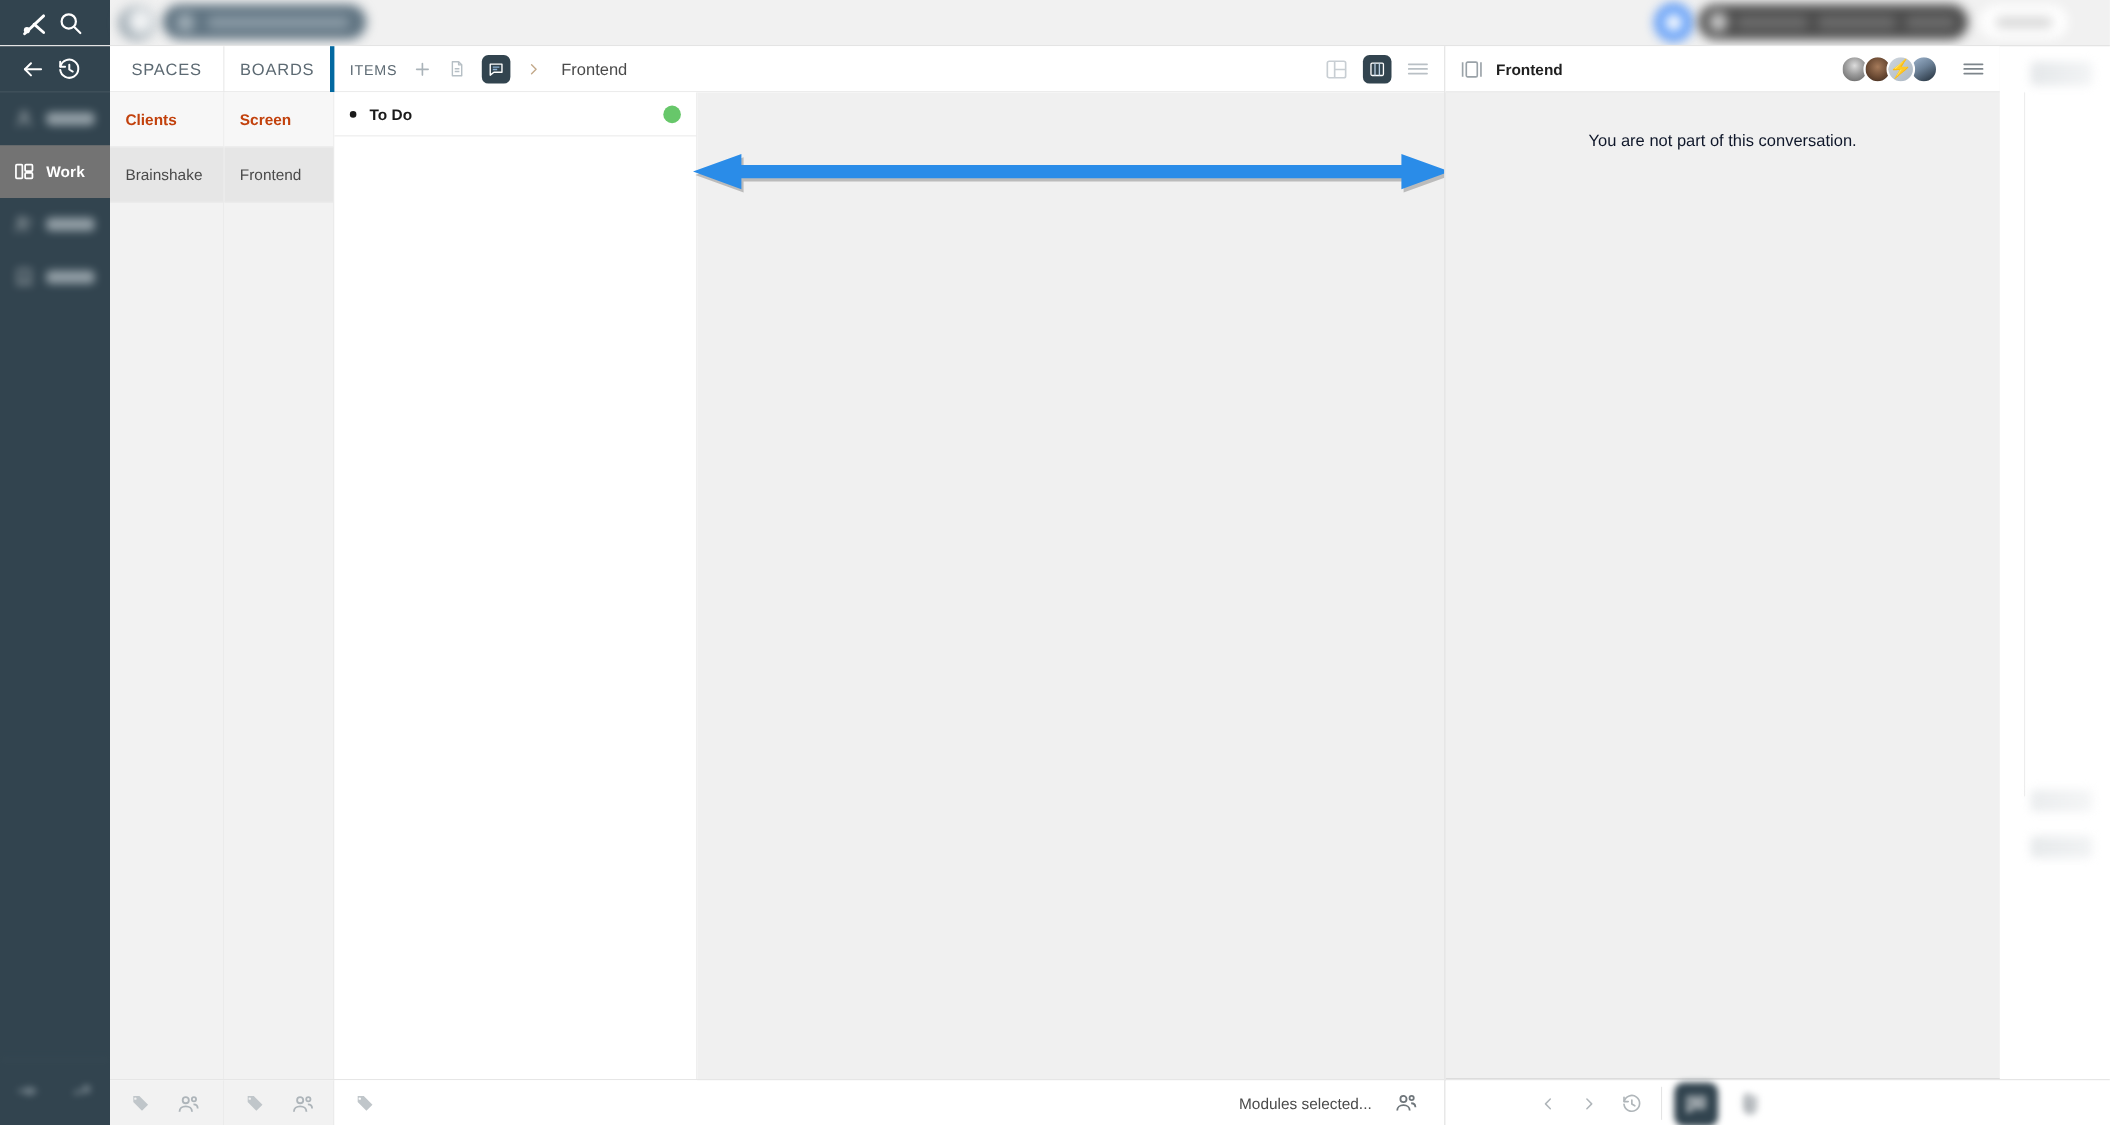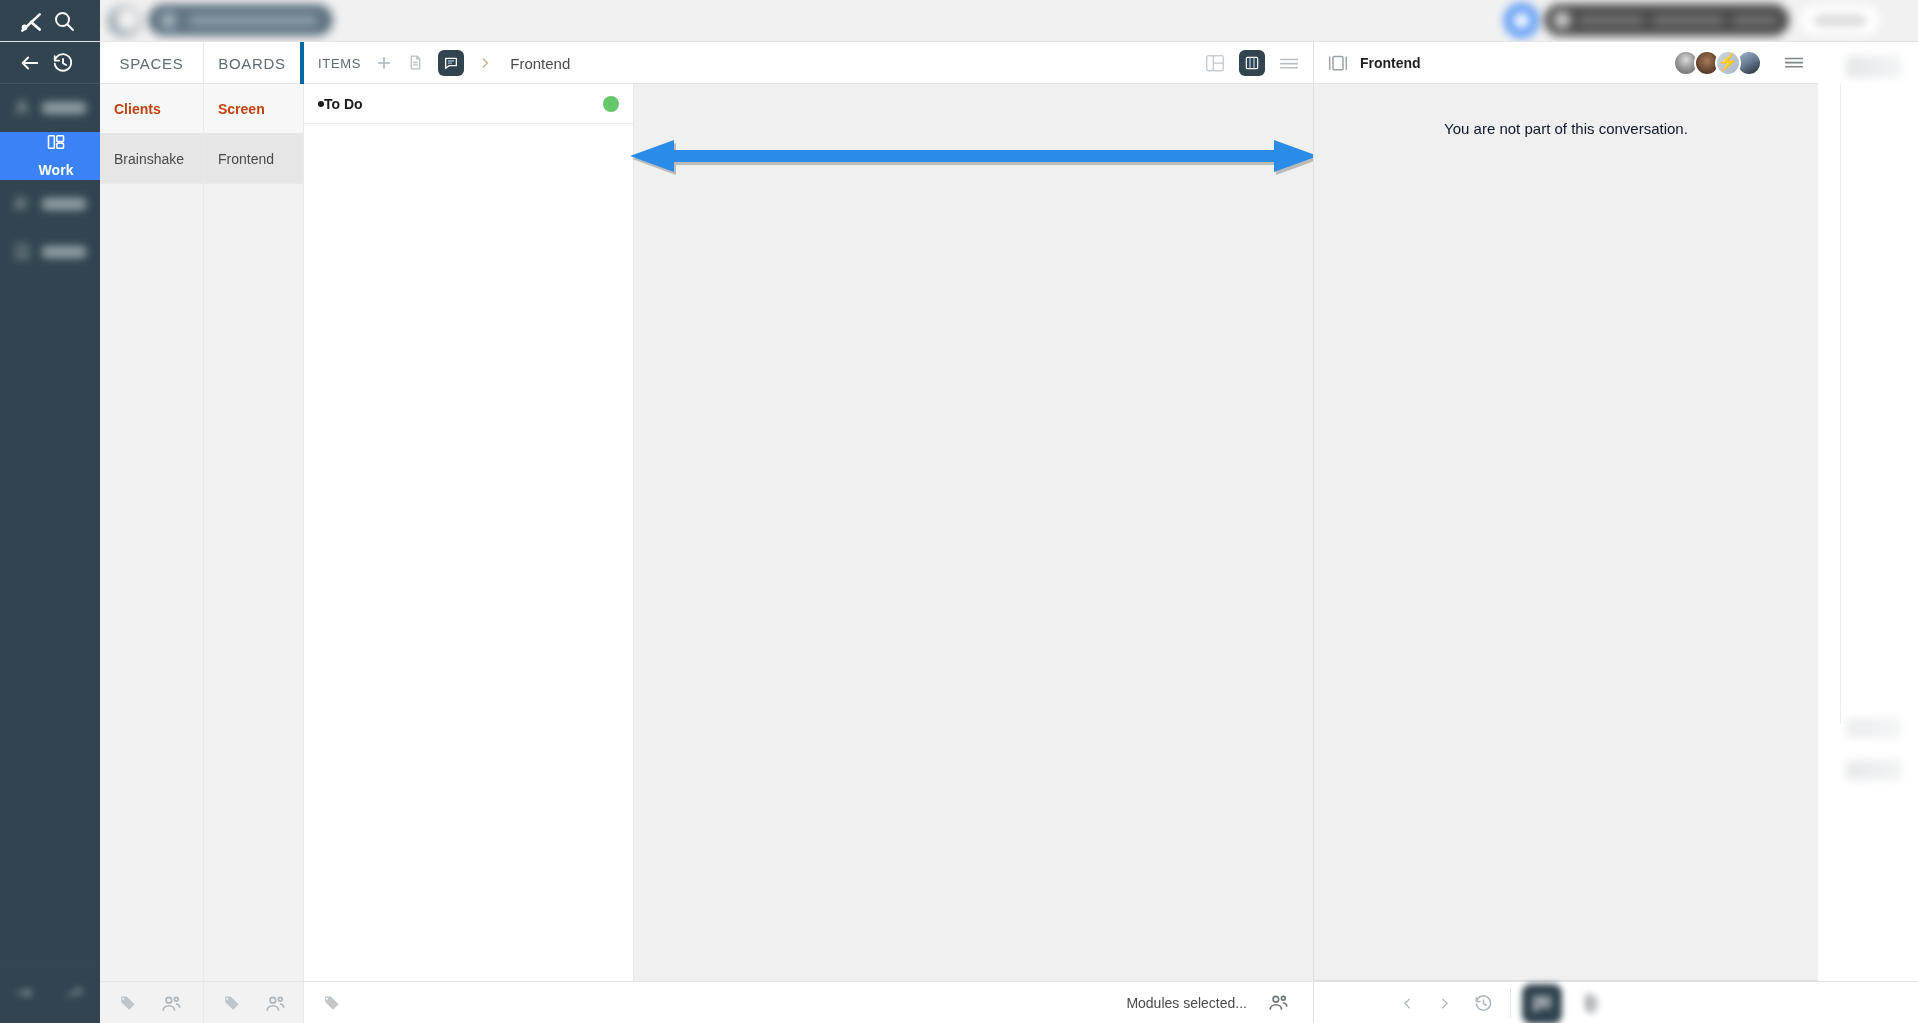--- a/index.html
+++ b/index.html
@@ -96,21 +96,21 @@
     width: 100px; height: 42px;
     border-bottom: 1px solid #44555f;
   }
   .sb-back { position: absolute; left: 19px; top: 10px; width: 22px; height: 22px; color: #ffffff; }
   .sb-hist { position: absolute; left: 52px; top: 10px; width: 22px; height: 22px; color: #ffffff; }
 
   .sb-item {
     position: absolute; left: 0; width: 100px; height: 48px;
     display: flex; align-items: center; padding-left: 12px; gap: 10px;
   }
-  .sb-item.active { background: #3b82f6; flex-direction: column; }
+  .sb-item.active { background: #737373; }
   .sb-icon { width: 20px; height: 20px; color: #ffffff; flex: 0 0 20px; }
   .sb-label {
     color: #ffffff; font-size: 14px; font-weight: 600;
     white-space: nowrap; letter-spacing: .1px;
   }
   .sb-item.blurred { filter: blur(4px); opacity: .62; }
   .sb-item.blurred .sb-label {
     background: #ccd5da; color: transparent; border-radius: 4px;
     height: 12px; width: 44px; display: inline-block;
   }
@@ -174,21 +174,21 @@
     height: 50px; display: flex; align-items: center;
     padding: 0 14px; border-bottom: 1px solid #e9e9e9;
     font-size: 14px; color: #4a4a4a;
   }
   .cell.head { background: #f7f7f7; font-weight: 700; color: #c2410c; }
   .cell.sel { background: #e6e6e6; }
 
   .item-row {
     height: 40px; display: flex; align-items: center;
     padding: 0 14px; border-bottom: 1px solid #ebebeb;
-    font-size: 14px; 
+    font-size: 14px; gap: 12px;
   }
   .bullet { width: 6px; height: 6px; border-radius: 50%; background: #1a1a1a; flex: 0 0 6px; }
   .bullet.mute { background: #1a1a1a; }
   .item-row .txt { flex: 1; }
   .item-row.todo .txt { font-weight: 700; color: #1a1a1a; }
   .item-row.muted .txt { color: #b0b0b0; }
   .green-dot { width: 16px; height: 16px; border-radius: 50%; background: #67c76a; }
   .item-placeholder {
     height: 40px; display: flex; align-items: center;
     padding-left: 40px; font-size: 14px; color: #b5b5b5;

